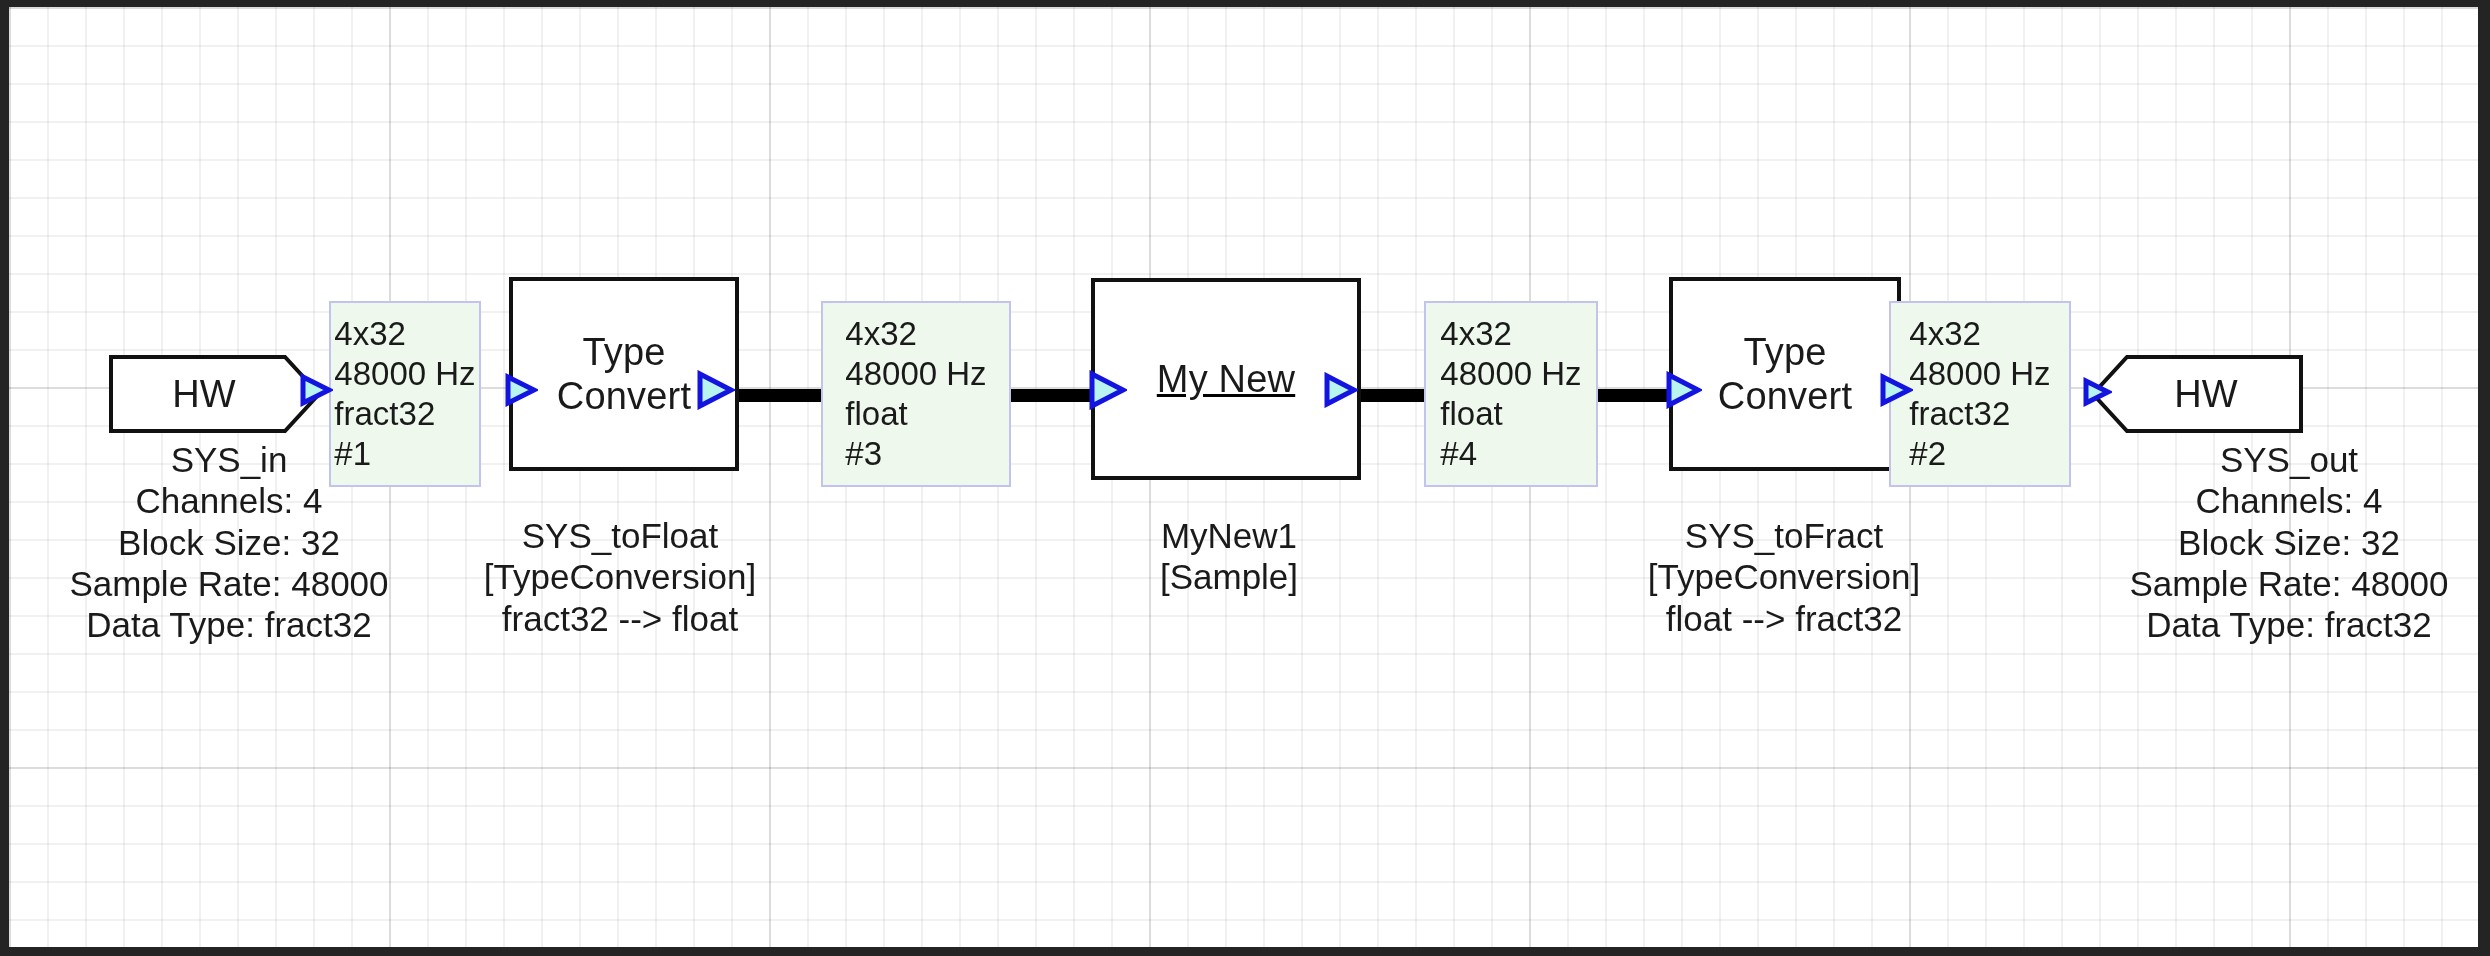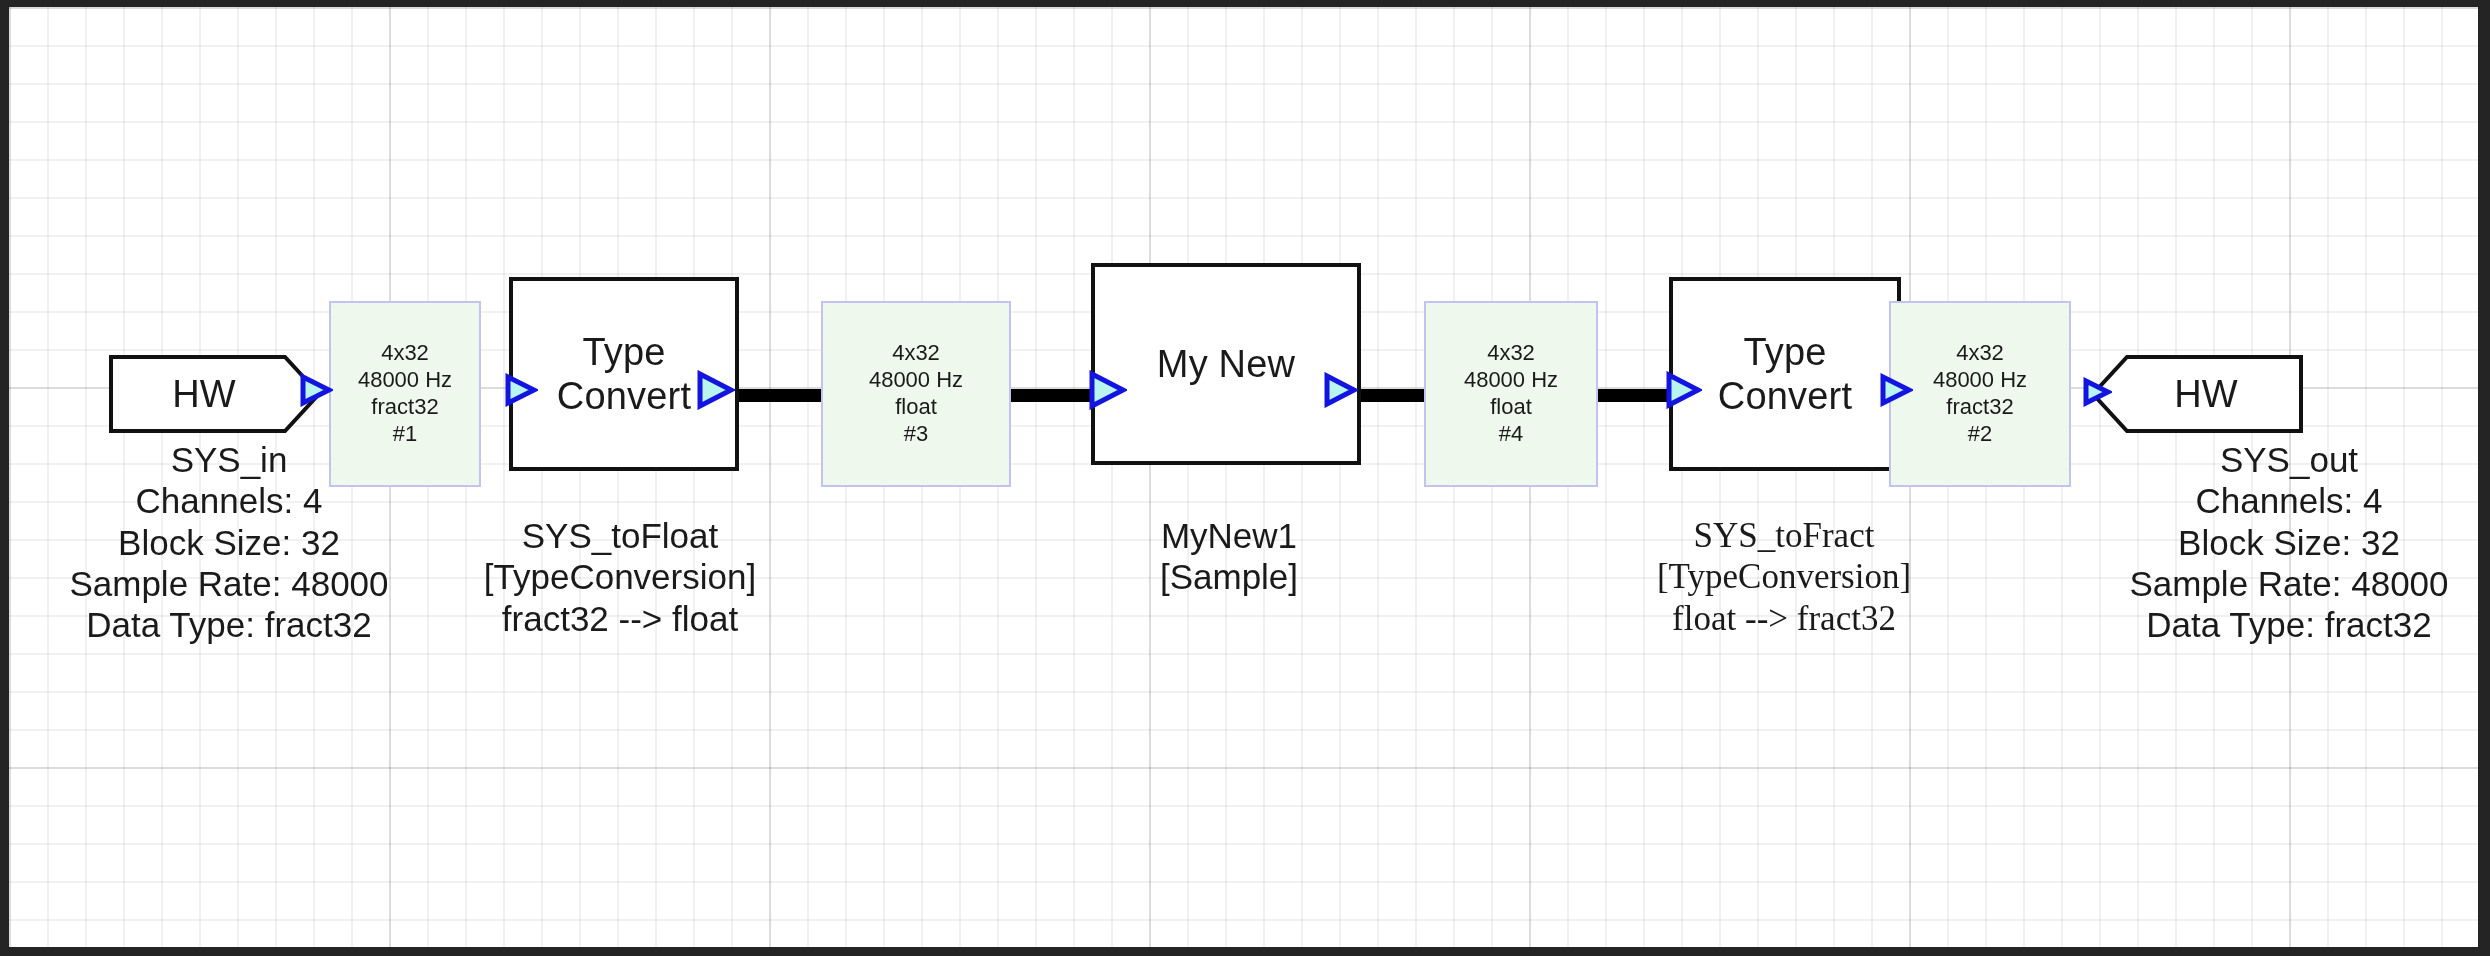--- a/index.html
+++ b/index.html
@@ -29,21 +29,21 @@
   .blk-txt{
     font-size:38px;color:#1a1a1a;line-height:1.16;text-align:center;
     white-space:pre-line;letter-spacing:.2px;
   }
   .tag{
     position:absolute;background:#eef8ec;border:2px solid #c3c3ef;
     box-sizing:border-box;z-index:6;
     display:flex;align-items:center;justify-content:center;
   }
   .tag-txt{
-    font-size:22px;color:#1a1a1a;line-height:1.22;text-align:center;
+    font-size:33px;color:#1a1a1a;line-height:1.22;
     white-space:pre-line;
   }
   .io{position:absolute;z-index:3;}
   .io svg{display:block;overflow:visible;}
   .io-lbl{
     position:absolute;display:flex;align-items:center;justify-content:center;
     font-size:38px;color:#1a1a1a;z-index:4;border-radius:11px;
   }
   .port{position:absolute;z-index:8;}
   .port svg{display:block;}
@@ -90,21 +90,21 @@
   </div>
   <div class="port" style="left:686px; top:363px;">
     <svg width="40" height="40" viewBox="0 0 40 40">
       <polygon points="5,4 5,36 36,20" fill="#b8f5ee" stroke="#1414e0" stroke-width="5" stroke-linejoin="miter"></polygon>
     </svg>
   </div>
   <div class="cap" style="left:326px; top:508px; width:570px;">SYS_toFloat
 [TypeConversion]
 fract32 --&gt; float</div>
 
-  <div class="blk" style="left:1082px; top:256px; width:270px; height:202px;">
+  <div class="blk" style="left:1082px; top:271px; width:270px; height:202px;text-decoration:underline;">
     <span class="blk-txt">My New</span>
   </div>
   <div class="port" style="left:1078px; top:363px;">
     <svg width="40" height="40" viewBox="0 0 40 40">
       <polygon points="5,4 5,36 36,20" fill="#b8f5ee" stroke="#1414e0" stroke-width="5" stroke-linejoin="miter"></polygon>
     </svg>
   </div>
   <div class="port" style="left:1313px; top:365px;">
     <svg width="36" height="36" viewBox="0 0 36 36">
       <polygon points="5,4 5,32 32,18" fill="#b8f5ee" stroke="#1414e0" stroke-width="5" stroke-linejoin="miter"></polygon>
@@ -120,21 +120,21 @@
   <div class="port" style="left:1655px; top:364px;">
     <svg width="38" height="38" viewBox="0 0 38 38">
       <polygon points="5,4 5,34 34,19" fill="#b8f5ee" stroke="#1414e0" stroke-width="5" stroke-linejoin="miter"></polygon>
     </svg>
   </div>
   <div class="port" style="left:1870px; top:366px;">
     <svg width="34" height="34" viewBox="0 0 34 34">
       <polygon points="4,4 4,30 30,17" fill="#b8f5ee" stroke="#1414e0" stroke-width="5" stroke-linejoin="miter"></polygon>
     </svg>
   </div>
-  <div class="cap" style="left:1490px; top:508px; width:570px;font-family:Liberation Serif, serif;">SYS_toFract
+  <div class="cap" style="left:1490px; top:508px; width:570px;">SYS_toFract
 [TypeConversion]
 float --&gt; fract32</div>
 
   <div class="io" style="left:2082px; top:348px; width:212px; height:78px;">
     <svg width="212" height="78" viewBox="0 0 212 78">
       <polygon points="36,2 210,2 210,76 36,76 2,39" fill="#ffffff" stroke="#111111" stroke-width="4" stroke-linejoin="miter"></polygon>
     </svg>
   </div>
   <div class="io-lbl" style="left:2100px; top:348px; width:194px; height:78px;">HW</div>
 

